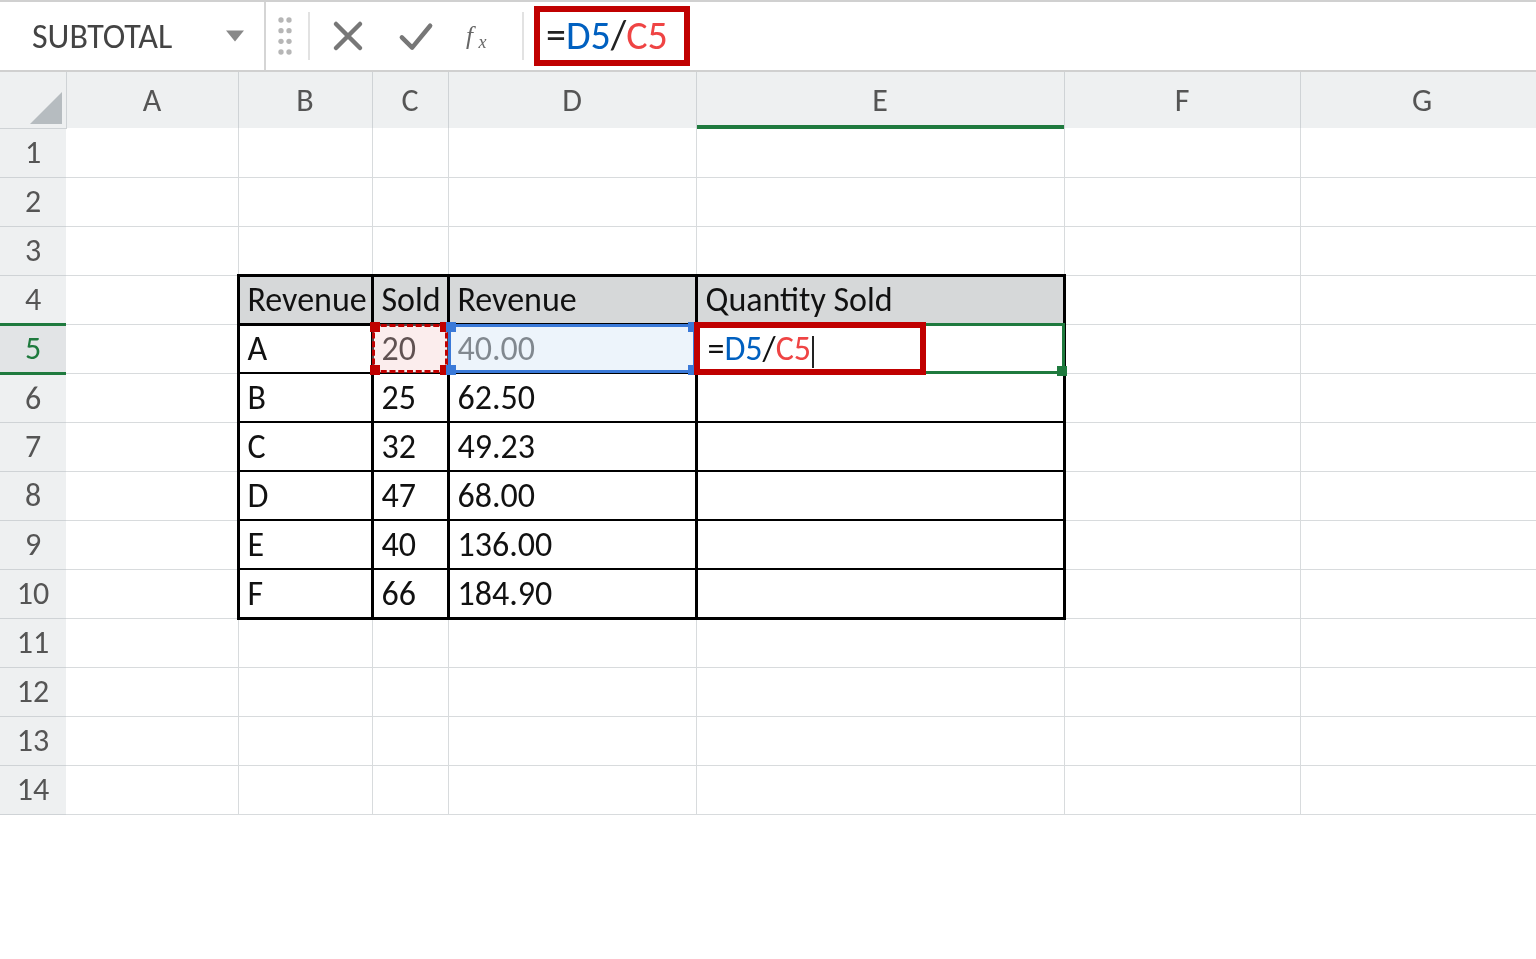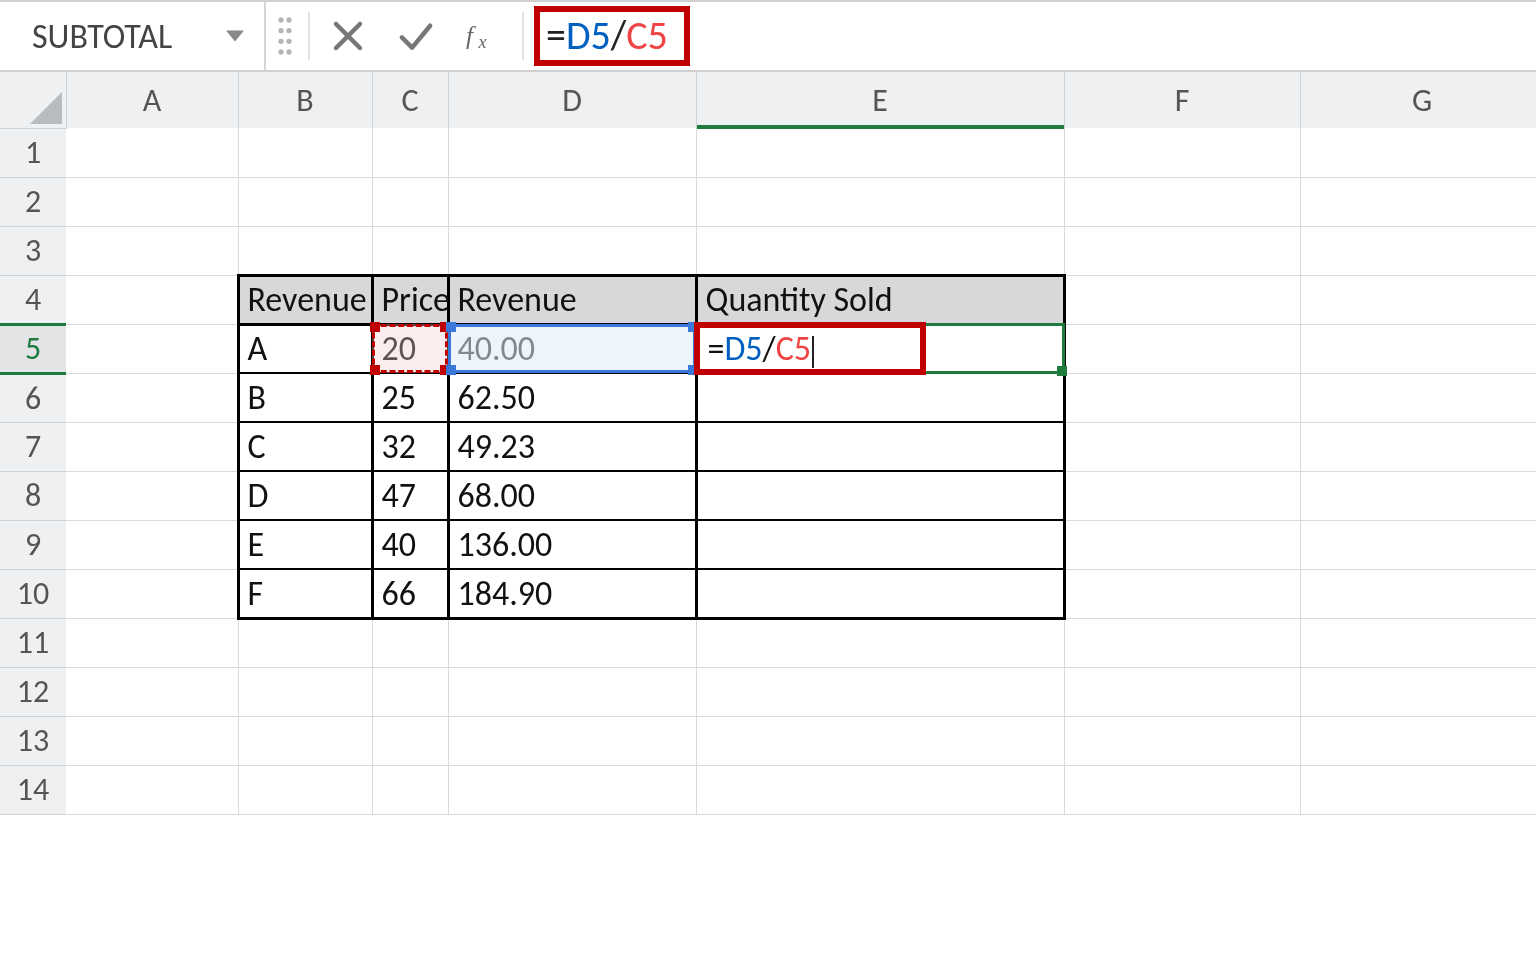--- a/index.html
+++ b/index.html
@@ -329,21 +329,21 @@
           <td></td>
           <td></td>
           <td></td>
           <td></td>
         </tr>
 
   <tr class="body">
     <td class="row-hdr">4</td>
     <td></td>
     <td class="hdr-fill tbl-border-t tbl-border-l tbl-vline-r tbl-hline-b">Revenue</td>
-    <td class="hdr-fill tbl-border-t tbl-vline-r tbl-hline-b">Price</td>
+    <td class="hdr-fill tbl-border-t tbl-vline-r tbl-hline-b">Sold</td>
     <td class="hdr-fill tbl-border-t tbl-vline-r tbl-hline-b">Revenue</td>
     <td class="hdr-fill tbl-border-t tbl-border-r tbl-hline-b">Quantity Sold</td>
     <td></td>
           <td></td>
   </tr>
 
   <tr class="body">
     <td class="row-hdr row5-hdr">5</td>
     <td></td>
     <td class="tbl-border-l tbl-vline-r tbl-inner-b">A</td>

